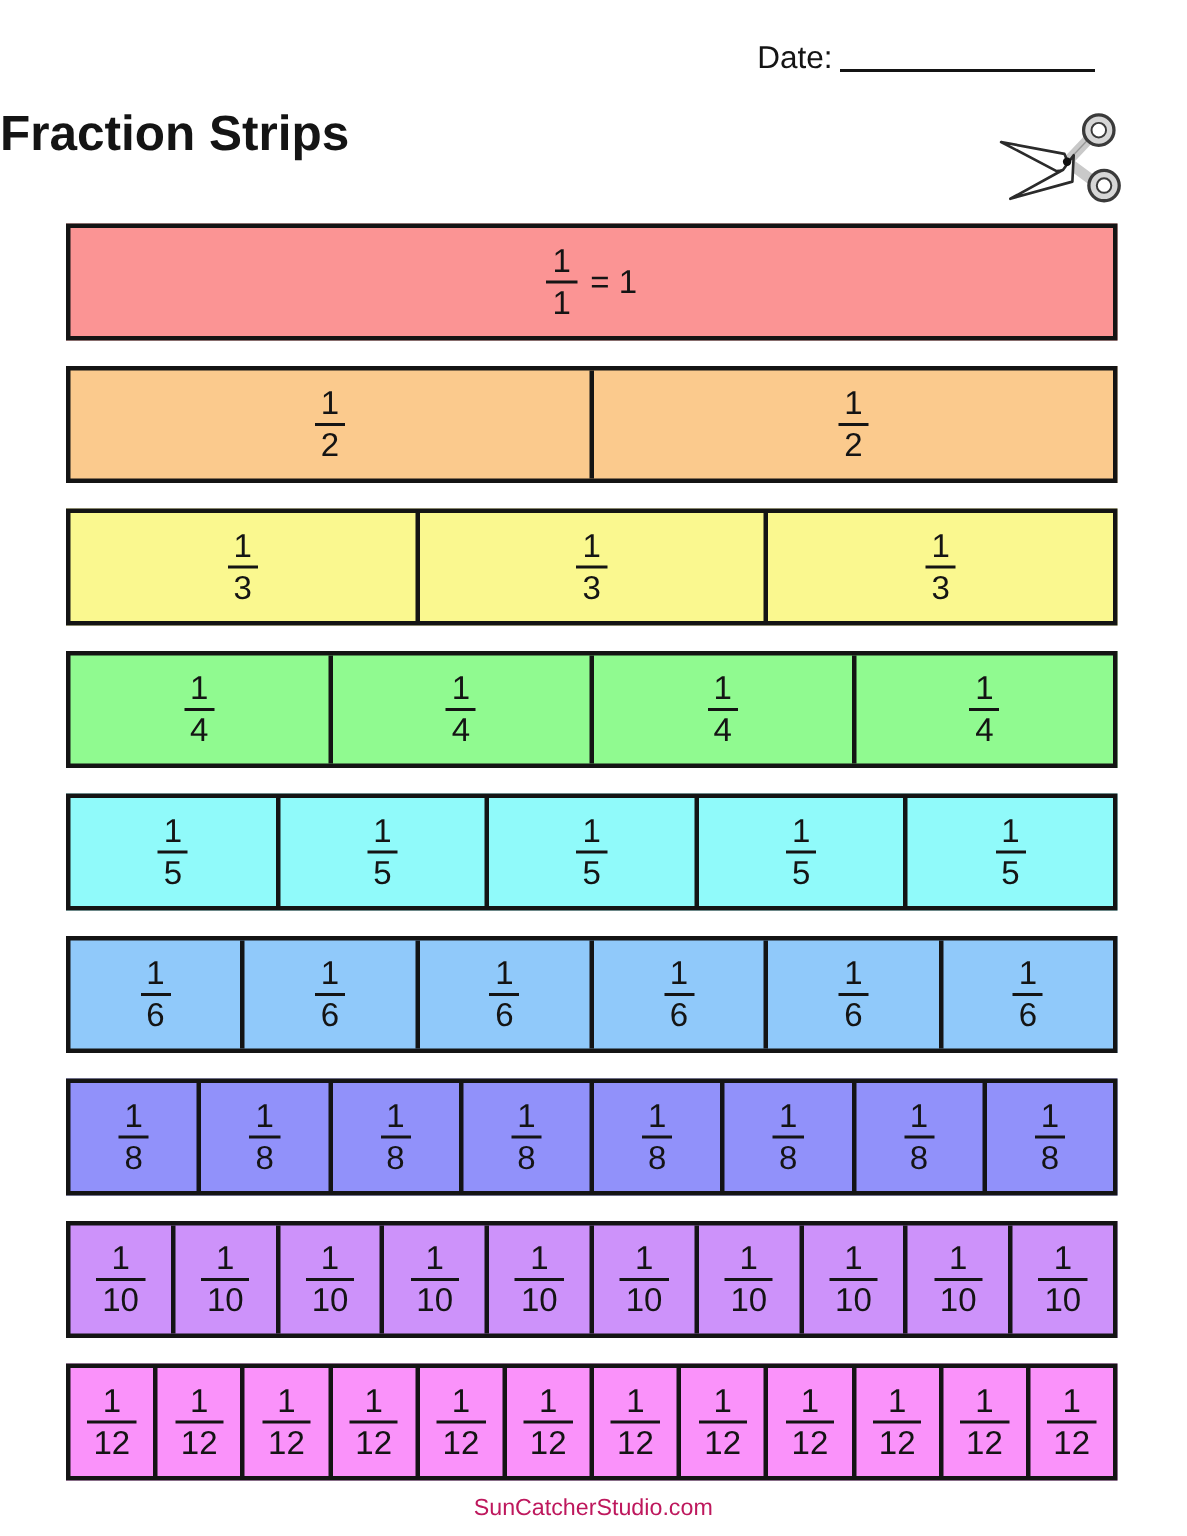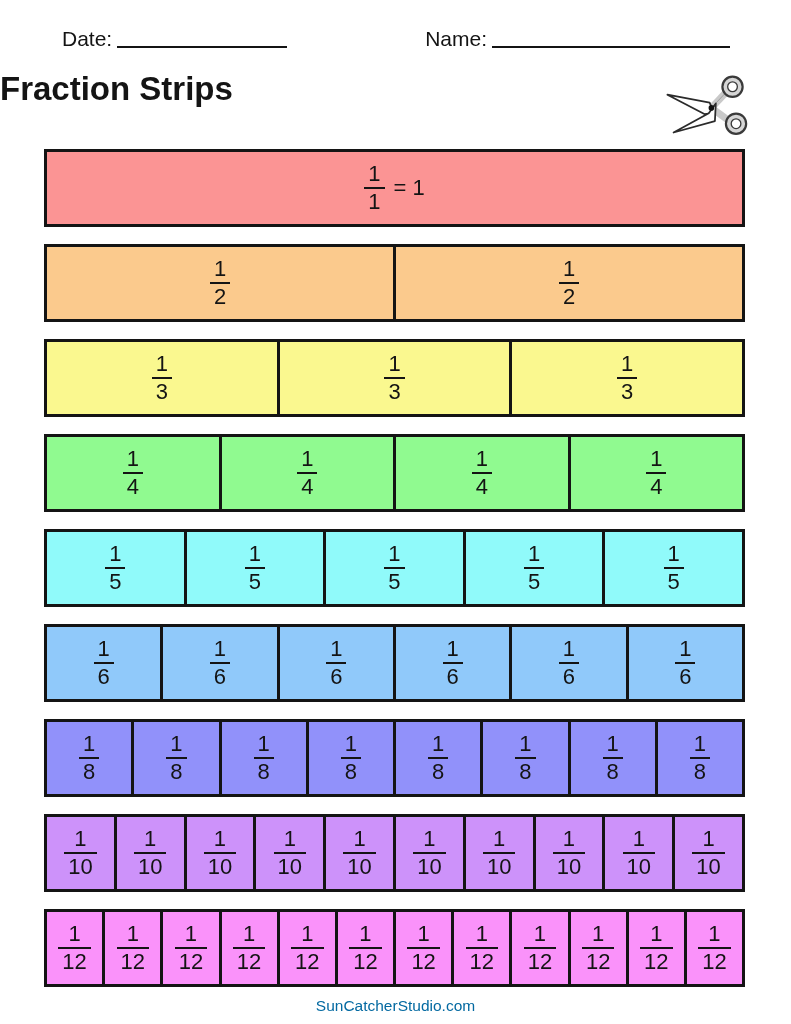--- a/index.html
+++ b/index.html
@@ -10,20 +10,21 @@
     color: #141414;
     overflow: hidden;
   }
   .page { position: relative; width: 791px; height: 1024px; }
 
   
   .top-row {
     display: flex;
     align-items: flex-end;
     padding: 27px 61px 0 62px;
+    flex-direction: column;
   }
   .field { display: flex; align-items: flex-end; }
   .field-label { font-size: 21px; line-height: 1.1; }
   .field-line {
     display: inline-block;
     border-bottom: 2px solid #141414;
     height: 4px;
     margin-left: 5px;
     margin-bottom: 2px;
   }
@@ -87,37 +88,33 @@
   }
   .suffix { font-size: 22px; margin-left: 9px; }
 
   
   .footer {
     position: absolute;
     left: 0; right: 0;
     bottom: 9px;
     text-align: center;
     font-size: 15.5px;
-    color: #0369a1;
+    color: #be185d;
   }
 </style>
 </head>
 <body>
 
 <div class="page">
 
   <div class="top-row">
     <div class="field">
       <span class="field-label">Date:</span>
       <span class="field-line date-line"></span>
     </div>
-    <div class="field name-field">
-      <span class="field-label">Name:</span>
-      <span class="field-line name-line"></span>
-    </div>
   </div>
 
   <h1 class="title">Fraction Strips</h1>
 
 
   <div class="scissors">
     <svg viewBox="0 0 100 74" width="88" height="66" aria-hidden="true">
 
       <path d="M55 38 L72 20" stroke="#c9c9c9" stroke-width="8" fill="none"></path>
       <path d="M55 38 L74 52" stroke="#c9c9c9" stroke-width="8" fill="none"></path>

